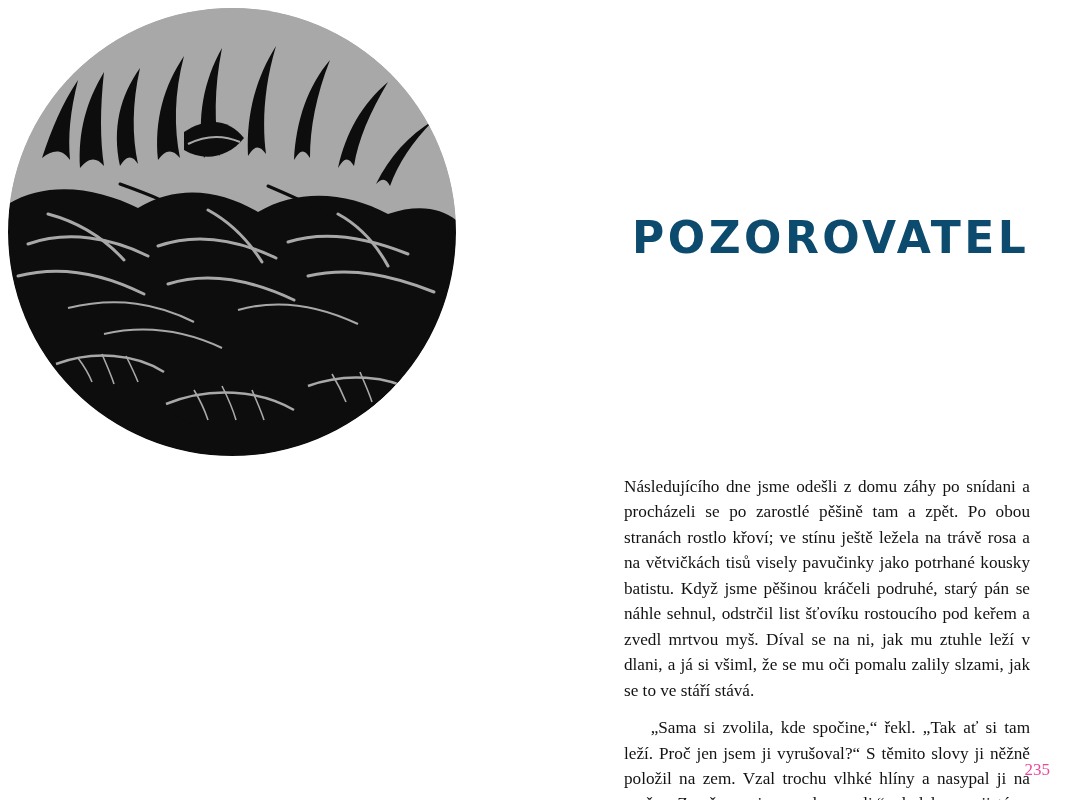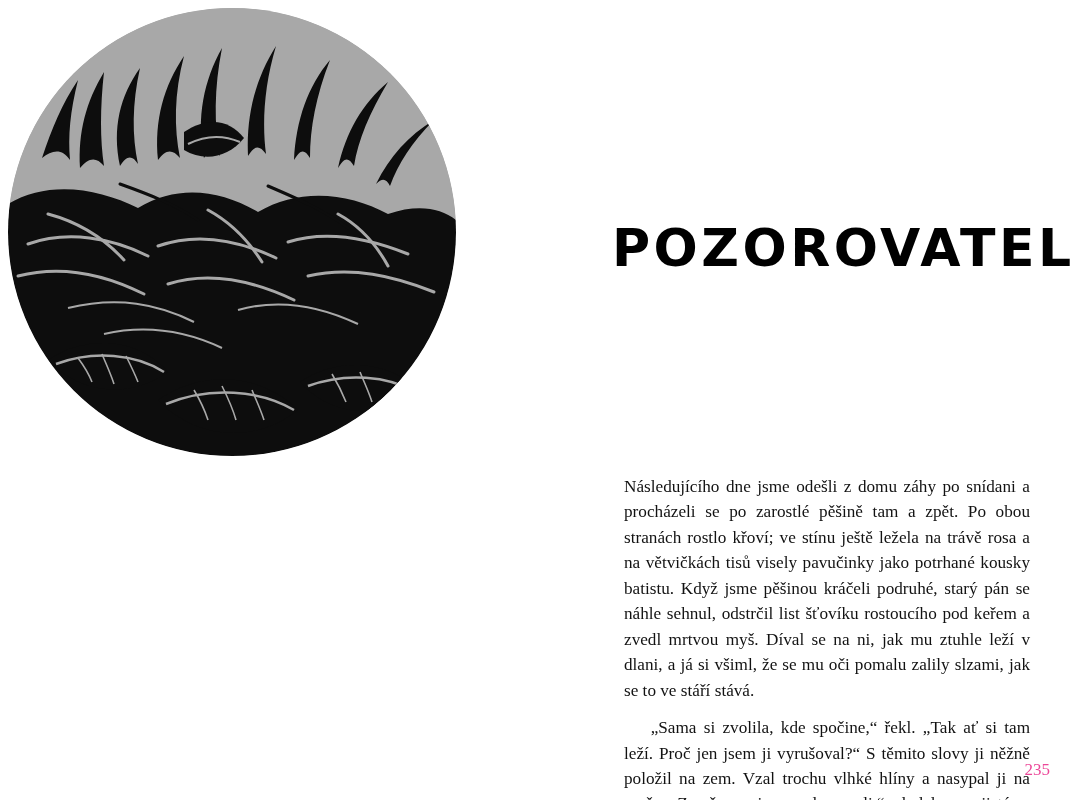--- a/index.html
+++ b/index.html
@@ -39,28 +39,28 @@
   }
   .illustration svg {
     display: block;
     width: 448px;
     height: 448px;
   }
 
   
   .chapter-title {
     position: absolute;
-    left: 612px;
+    left: 632px;
     top: 186px;
     width: 440px;
     font-family: "DejaVu Sans", sans-serif;
     font-weight: bold;
-    font-size: 52px;
+    font-size: 44px;
     letter-spacing: 3.5px;
-    color: #000000;
+    color: #0c4a6e;
     line-height: 1.05;
   }
 
   
   .body-column {
     position: absolute;
     left: 612px;
     top: 462px;
     width: 430px;
     font-family: "Liberation Serif", serif;

